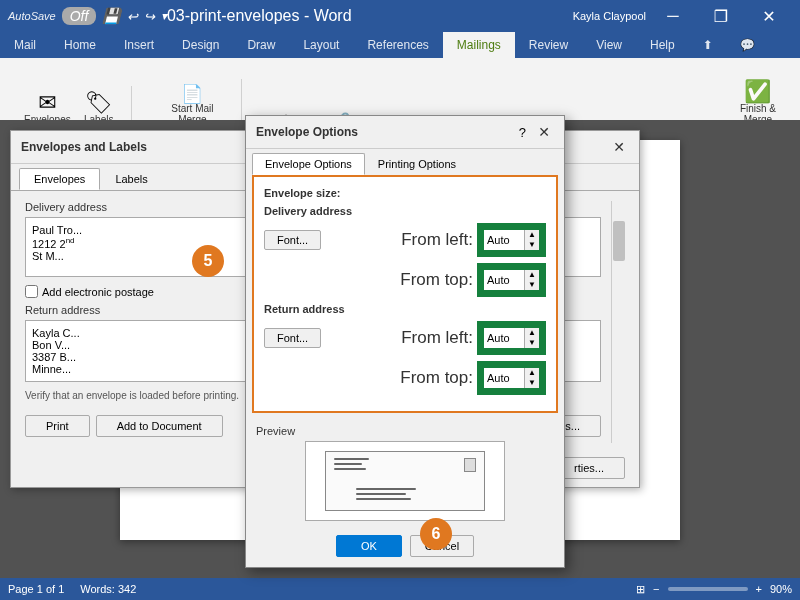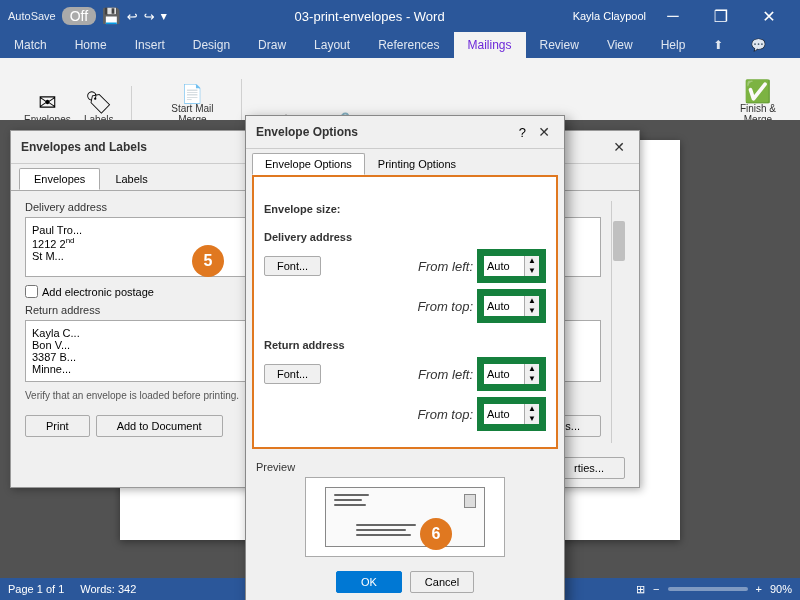--- a/index.html
+++ b/index.html
@@ -1,29 +1,29 @@
 <!DOCTYPE html>
 <html><head>
   <meta charset="utf-8">
   <style>
     * { box-sizing: border-box; margin: 0; padding: 0; }
     body { font-family: 'Segoe UI', Arial, sans-serif; font-size: 12px; background: #f0f0f0; width: 800px; height: 600px; overflow: hidden; position: relative; }
 
     
     .title-bar { background: #2b579a; color: white; height: 32px; display: flex; align-items: center; justify-content: space-between; padding: 0 8px; }
-    .title-bar-left { display: flex; align-items: center; gap: 6px; font-size: 11px; }
-    .title-bar-title { font-size: 13px; flex: 1; text-align: center; }
+    .title-bar-left { display: flex; align-items: center; gap: 6px; font-size: 11px; font-style: italic; }
+    .title-bar-title { font-size: 16px; flex: 1; }
     .title-bar-controls { display: flex; gap: 2px; }
     .title-btn { width: 46px; height: 32px; background: transparent; border: none; color: white; cursor: pointer; font-size: 16px; display: flex; align-items: center; justify-content: center; }
 
     
     .ribbon { background: #f3f3f3; border-bottom: 1px solid #d0d0d0; }
     .ribbon-tabs { display: flex; background: #2b579a; }
     .ribbon-tab { color: #fff; padding: 6px 14px; font-size: 12px; cursor: pointer; opacity: 0.85; }
-    .ribbon-tab.active { background: #f3f3f3; color: #6d28d9; opacity: 1; }
+    .ribbon-tab.active { background: #f3f3f3; color: #4d7c0f; opacity: 1; }
     .ribbon-content { display: flex; padding: 4px 8px; gap: 12px; align-items: flex-end; height: 88px; }
     .ribbon-group { display: flex; flex-direction: column; align-items: center; border-right: 1px solid #d0d0d0; padding: 4px 12px 2px; min-width: 60px; }
     .ribbon-group-btns { display: flex; gap: 4px; flex: 1; align-items: center; }
     .ribbon-group-label { font-size: 10px; color: #666; margin-top: 2px; }
     .ribbon-btn { display: flex; flex-direction: column; align-items: center; cursor: pointer; padding: 2px 4px; border-radius: 2px; min-width: 40px; }
     .ribbon-icon { font-size: 22px; line-height: 1; }
     .ribbon-btn-label { font-size: 10px; color: #333; text-align: center; }
 
     
     .doc-area { background: #525252; position: absolute; top: 120px; left: 0; right: 0; bottom: 0; overflow: hidden; }
@@ -51,24 +51,24 @@
 
     
     .dialog-opts { position: absolute; top: 115px; left: 245px; width: 320px; background: #f0f0f0; border: 1px solid #888; box-shadow: 4px 4px 12px rgba(0,0,0,0.4); z-index: 20; }
     .dialog-opts-titlebar { background: #f0f0f0; display: flex; align-items: center; justify-content: space-between; padding: 6px 10px; border-bottom: 1px solid #ccc; }
     .dialog-opts-title { font-size: 12px; font-weight: 600; color: #333; }
     .dialog-opts-help { cursor: pointer; font-size: 13px; margin-right: 8px; }
     .dialog-opts-tabs { display: flex; padding: 4px 6px 0; background: #f0f0f0; }
     .opts-tab { padding: 4px 12px; font-size: 11px; border: 1px solid transparent; cursor: pointer; border-radius: 2px 2px 0 0; }
     .opts-tab.active { background: white; border: 1px solid #aaa; border-bottom: 1px solid white; }
     .opts-body { background: white; border: 2px solid #e07820; margin: 0 6px 8px; padding: 10px; }
-    .opts-section-label { font-size: 11px; font-weight: 600; color: #333; margin-bottom: 6px; margin-top: 16px; }
+    .opts-section-label { font-size: 11px; font-weight: 600; color: #333; margin-bottom: 6px; }
     .opts-row { display: flex; align-items: center; margin-bottom: 6px; gap: 4px; }
     .opts-select { flex: 1; padding: 2px 4px; font-size: 11px; border: 1px solid #aaa; background: white; }
-    .opts-label { font-size: 13px; color: #333; min-width: 70px; text-align: right; font-style: italic; }
+    .opts-label { font-size: 17px; color: #333; min-width: 70px; text-align: right; }
     .opts-spinbox { display: flex; align-items: center; border: 7px solid #15803d; background: white; }
     .opts-spinbox input { width: 40px; border: none; font-size: 11px; padding: 1px 3px; outline: none; }
     .opts-spinbox-btns { display: flex; flex-direction: column; border-left: 1px solid #aaa; }
     .opts-spinbox-btn { font-size: 8px; line-height: 1; padding: 0 2px; cursor: pointer; background: #f0f0f0; border: none; width: 14px; height: 10px; }
     .opts-font-btn { padding: 3px 12px; font-size: 11px; border: 1px solid #aaa; background: #f0f0f0; cursor: pointer; border-radius: 2px; }
     .preview-section { padding: 4px 10px 8px; }
     .preview-label { font-size: 11px; color: #333; margin-bottom: 4px; }
     .preview-box { border: 1px solid #aaa; background: white; height: 80px; display: flex; align-items: center; justify-content: center; margin: 0 auto; width: 200px; }
     .preview-envelope { position: relative; width: 160px; height: 60px; border: 1.5px solid #888; background: #fafafa; }
     .preview-return-addr { position: absolute; top: 6px; left: 8px; width: 50px; }
@@ -112,21 +112,21 @@
     <div class="title-bar-controls">
       <button class="title-btn">─</button>
       <button class="title-btn">❐</button>
       <button class="title-btn close">✕</button>
     </div>
   </div>
 </div>
 
 <div class="ribbon">
   <div class="ribbon-tabs">
-    <div class="ribbon-tab">Match</div>
+    <div class="ribbon-tab">Mail</div>
     <div class="ribbon-tab">Home</div>
     <div class="ribbon-tab">Insert</div>
     <div class="ribbon-tab">Design</div>
     <div class="ribbon-tab">Draw</div>
     <div class="ribbon-tab">Layout</div>
     <div class="ribbon-tab">References</div>
     <div class="ribbon-tab active">Mailings</div>
     <div class="ribbon-tab">Review</div>
     <div class="ribbon-tab">View</div>
     <div class="ribbon-tab">Help</div>

